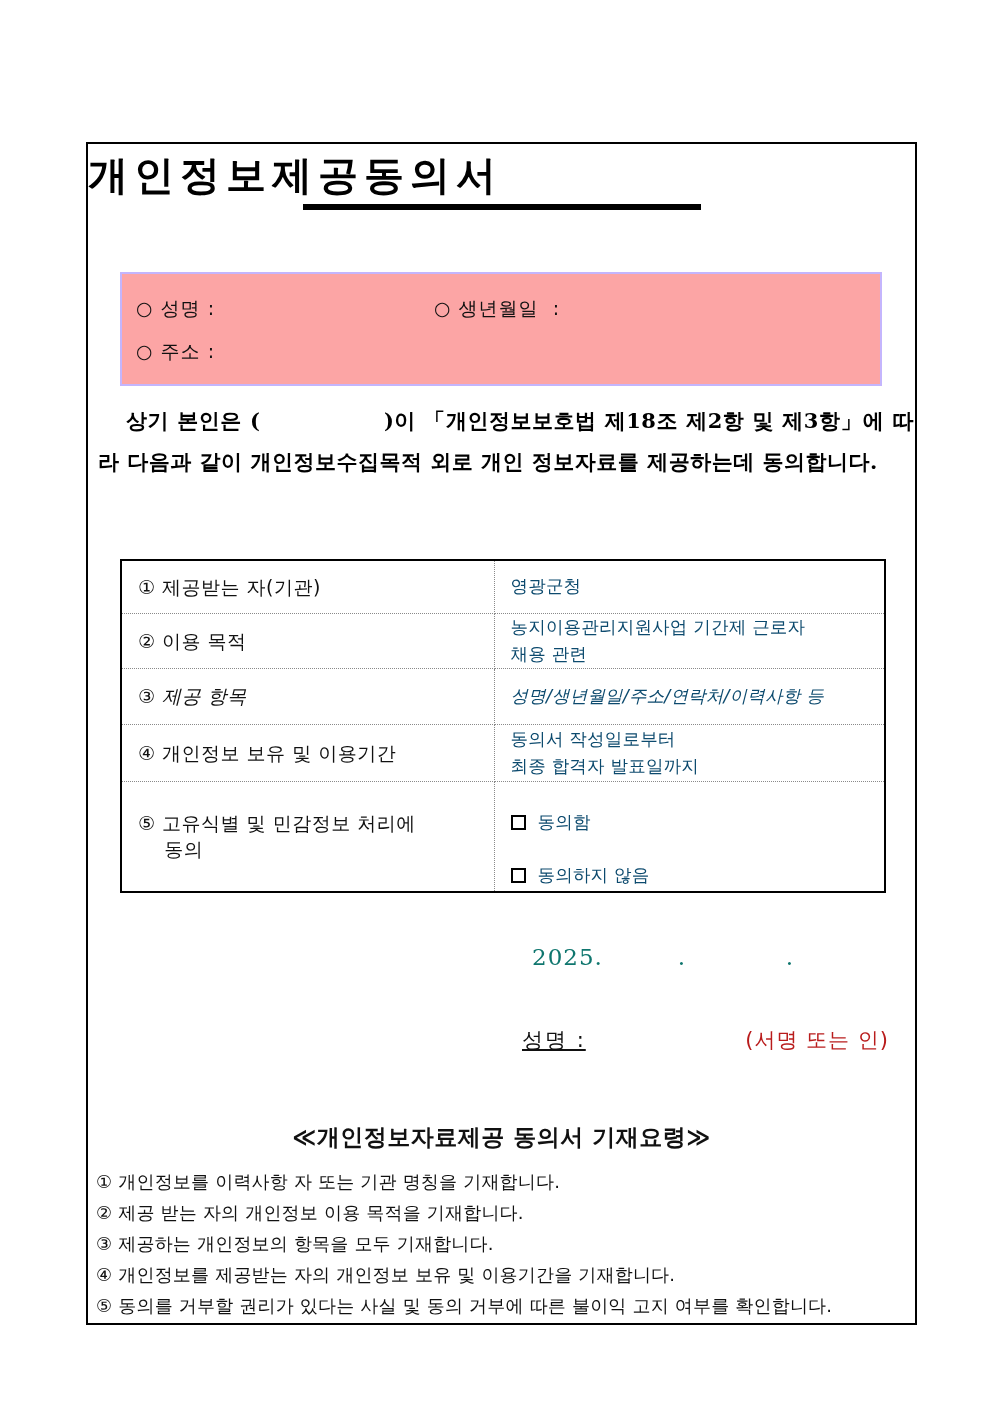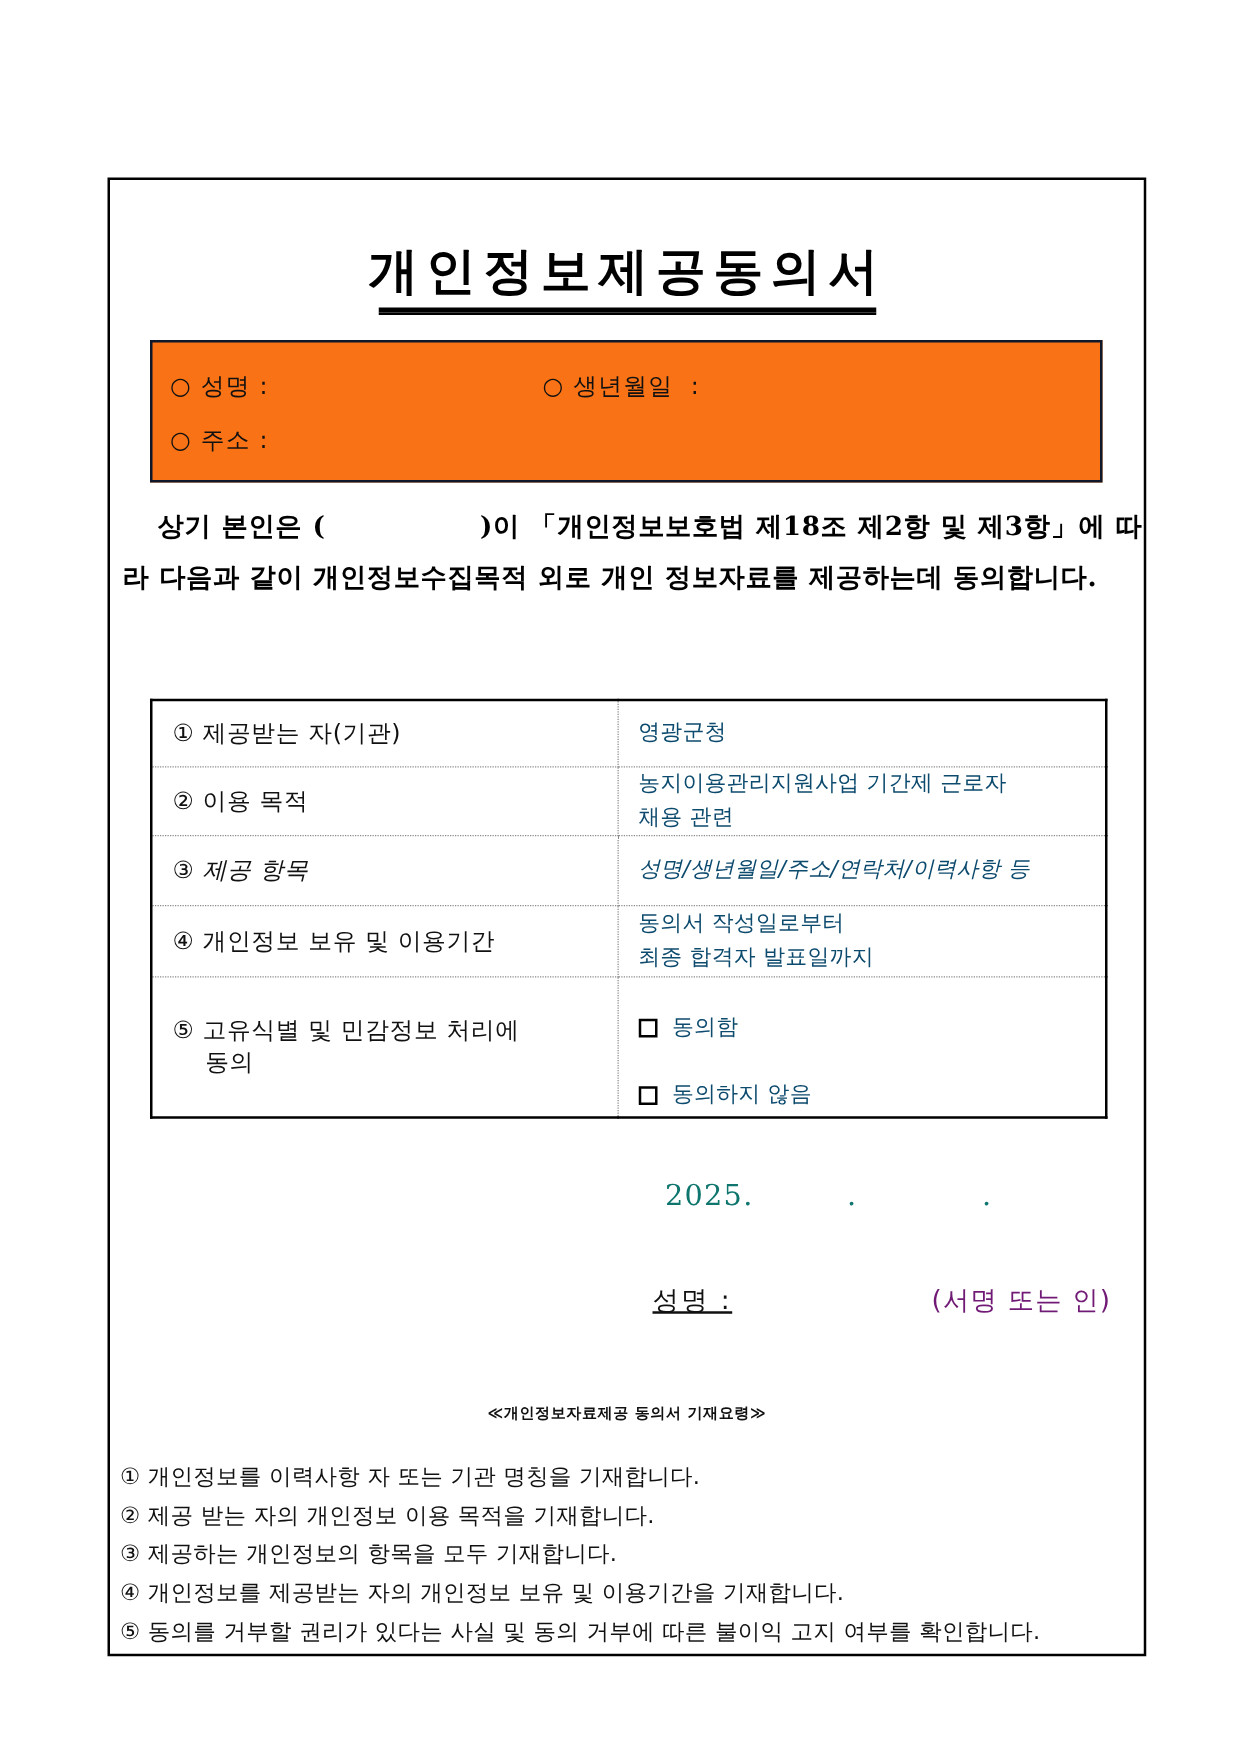--- a/index.html
+++ b/index.html
@@ -13,21 +13,21 @@
   }
   .frame {
     position: absolute;
     left: 86px; top: 142px;
     width: 831px; height: 1183px;
     border: 2px solid #000;
   }
   
   .title-wrap {
     position: absolute; top: 6px; left: 0;
-    width: 100%; text-align: center; margin-top: 42px;
+    width: 100%; 
   }
   .title {
     display: inline-block;
     font-family: "DejaVu Serif", serif;
     font-weight: 600;
     font-size: 40px;
     letter-spacing: 6px;
     line-height: 50px;
     white-space: nowrap;
   }
@@ -36,22 +36,22 @@
     height: 2px;
     margin: 4px auto 0 auto;
     border-top: 4px solid #000;
     border-bottom: 2px solid #000;
   }
   
   .info-box {
     position: absolute;
     left: 32px; top: 128px;
     width: 762px; height: 114px;
-    border: 2px solid #0f172a;
-    background: #f97316;
+    border: 2px solid #c4b5fd;
+    background: #fca5a5;
   }
   .info-box .ib-label {
     position: absolute;
     font-size: 19px;
     letter-spacing: 1px;
     white-space: pre;
     color: #111;
   }
   .ib-name  { left: 14px;  top: 22px; }
   .ib-birth { left: 312px; top: 22px; }
@@ -141,29 +141,29 @@
     white-space: pre;
     color: #111;
     text-decoration: underline;
   }
   .sig-note {
     position: absolute;
     right: 26px; top: 882px;
     font-size: 21px;
     letter-spacing: 1px;
     white-space: pre;
-    color: #701a75;
+    color: #b91c1c;
   }
   
   .guide-heading {
     position: absolute;
     left: 0; top: 978px;
     width: 100%;
     text-align: center;
-    font-size: 12px;
+    font-size: 23px;
     font-weight: bold;
     letter-spacing: 0.5px;
     color: #111;
   }
   .guide-list {
     position: absolute;
     left: 8px; top: 1022px;
     width: 815px;
     font-size: 18px;
     line-height: 31px;

